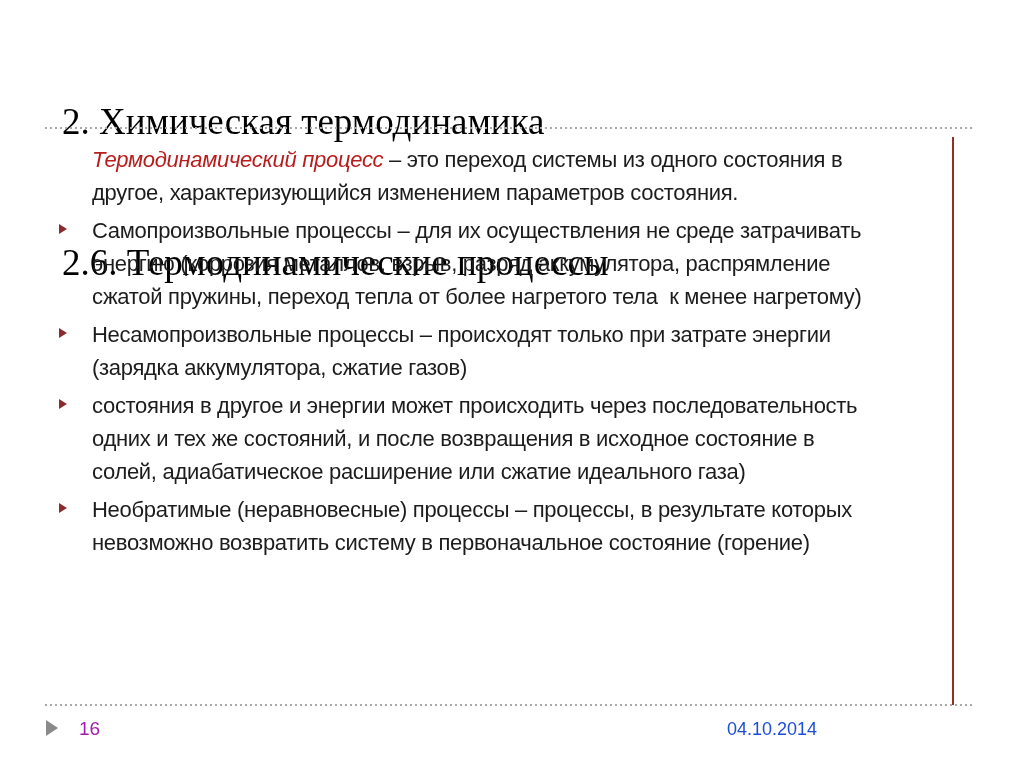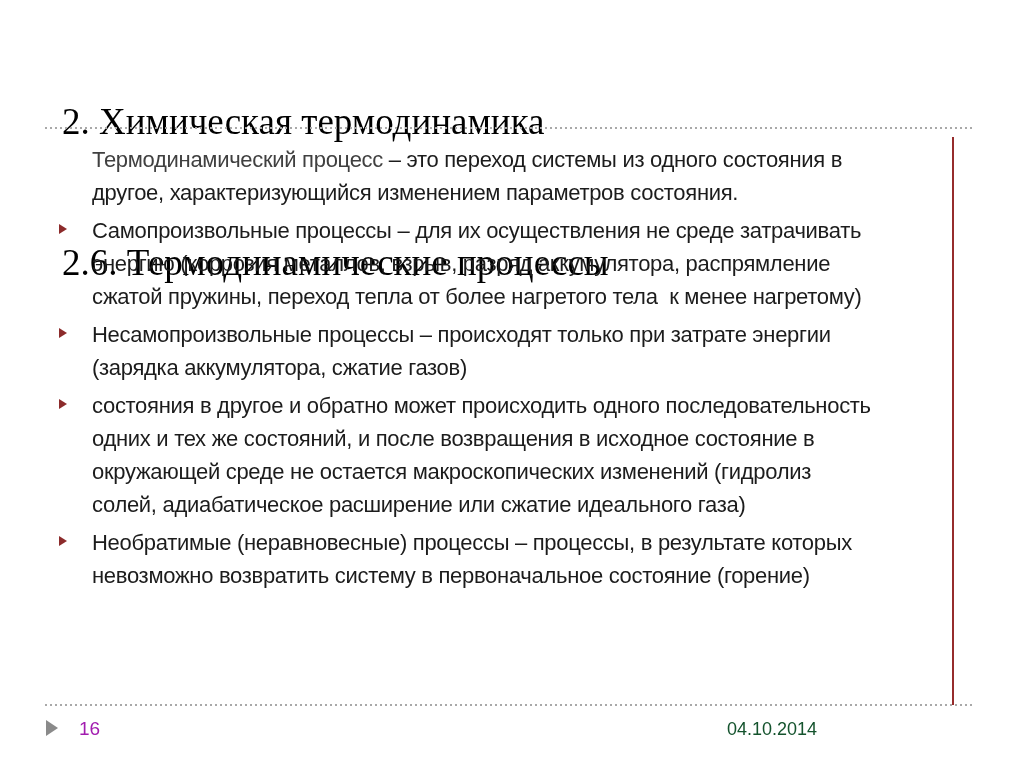--- a/index.html
+++ b/index.html
@@ -50,21 +50,22 @@
   .para {
     position: relative;
     margin: 0 0 5px 0;
   }
   .line {
     white-space: pre;
     line-height: 33px;
     height: 33px;
   }
   .lead-red {
-    color: #404040;
+    color: #b91c1c;
+    font-style: italic;
   }
   .lead-underline {
     text-decoration-thickness: 1px;
     text-underline-offset: 4px;
   }
   .bullet-marker {
     position: absolute;
     left: -33px; top: 10px;
     width: 0; height: 0;
     border-left: 8px solid #8c2b2b;
@@ -82,21 +83,21 @@
   .footer-page {
     position: absolute;
     left: 79px; top: 718px;
     font-size: 19px;
     color: #a21caf;
   }
   .footer-date {
     position: absolute;
     left: 727px; top: 719px;
     font-size: 18px;
-    color: #14532d;
+    color: #1d4ed8;
   }
 </style>
 </head>
 <body>
 
 <div class="slide">
 
   <div class="title-block">
     <div class="title-line">2. Химическая термодинамика</div>
     <div class="title-line">2.6. Термодинамические процессы</div>
@@ -121,23 +122,22 @@
     </div>
 
     <div class="para">
       <span class="bullet-marker"></span>
       <div class="line"><span class="lead-underline">Несамопроизвольные процессы </span><span>– происходят только при затрате энергии</span></div>
       <div class="line">(зарядка аккумулятора, сжатие газов)</div>
     </div>
 
     <div class="para">
       <span class="bullet-marker"></span>
-      <div class="line">состояния в другое и обратно может происходить одного последовательность</div>
+      <div class="line">состояния в другое и энергии может происходить через последовательность</div>
       <div class="line">одних и тех же состояний, и после возвращения в исходное состояние в</div>
-      <div class="line">окружающей среде не остается макроскопических изменений (гидролиз</div>
       <div class="line">солей, адиабатическое расширение или сжатие идеального газа)</div>
     </div>
 
     <div class="para">
       <span class="bullet-marker"></span>
       <div class="line"><span class="lead-underline">Необратимые (неравновесные) процессы </span><span>– процессы, в результате которых</span></div>
       <div class="line">невозможно возвратить систему в первоначальное состояние (горение)</div>
     </div>
 
   </div>

